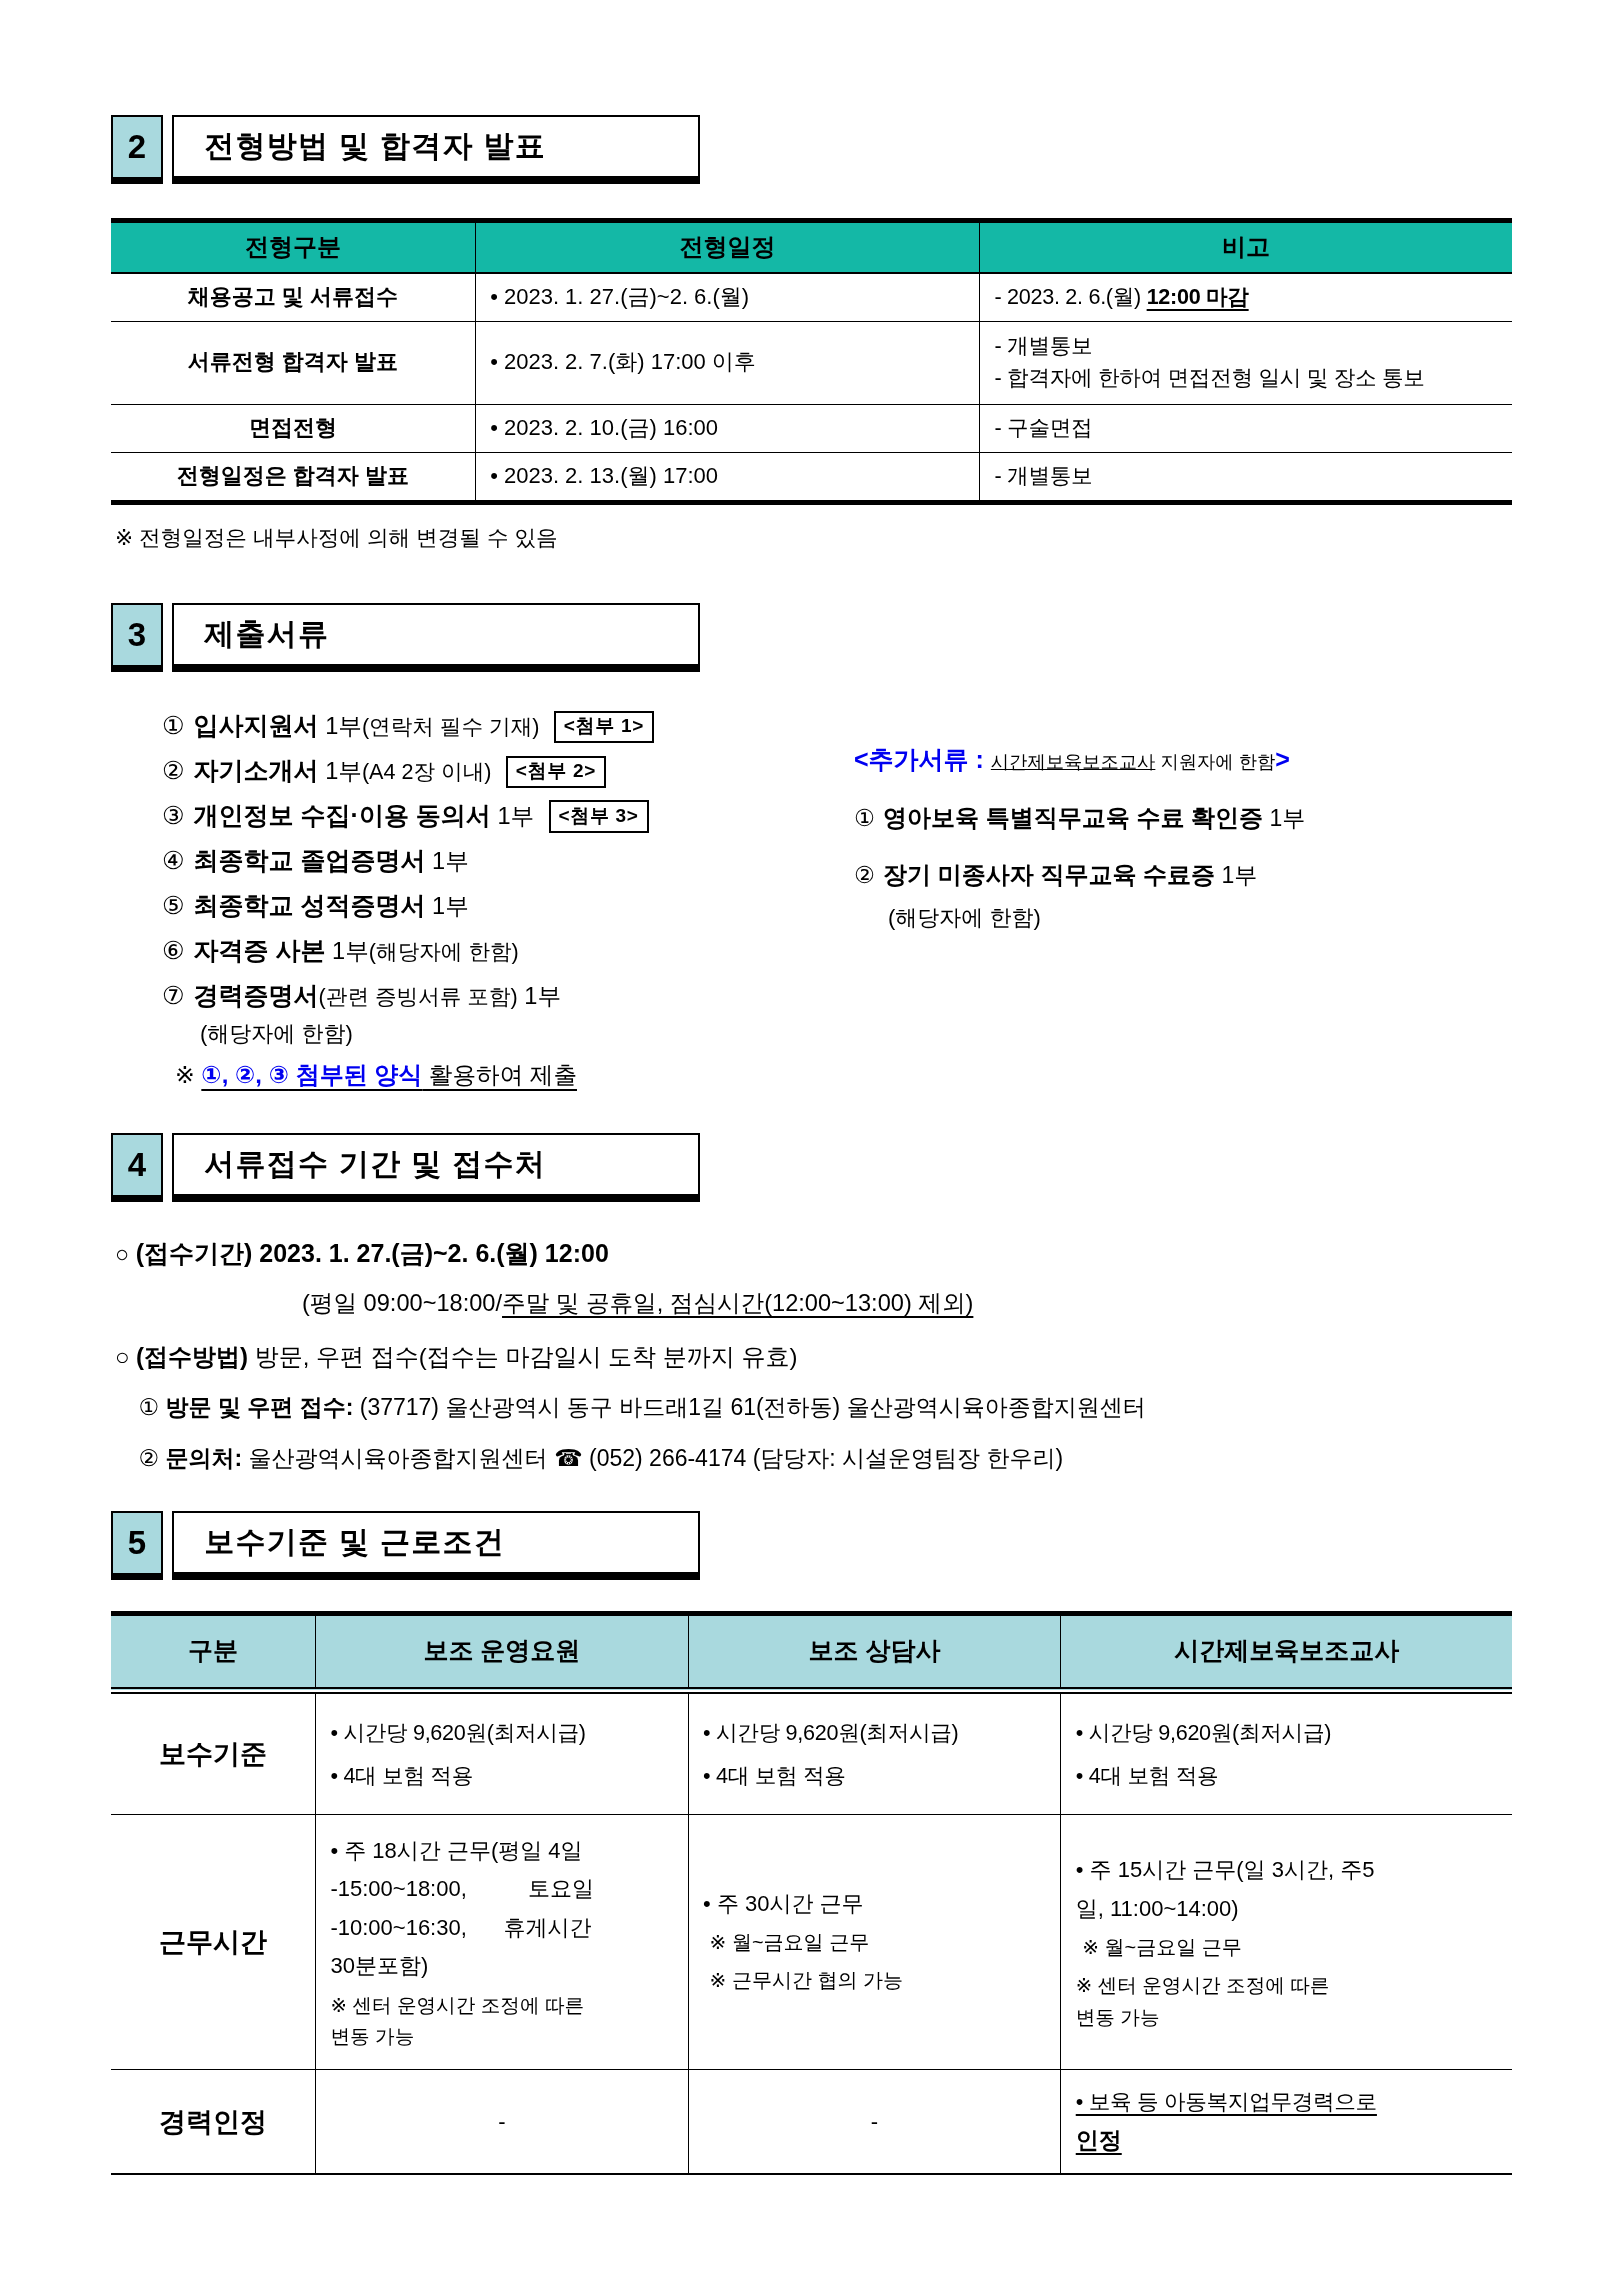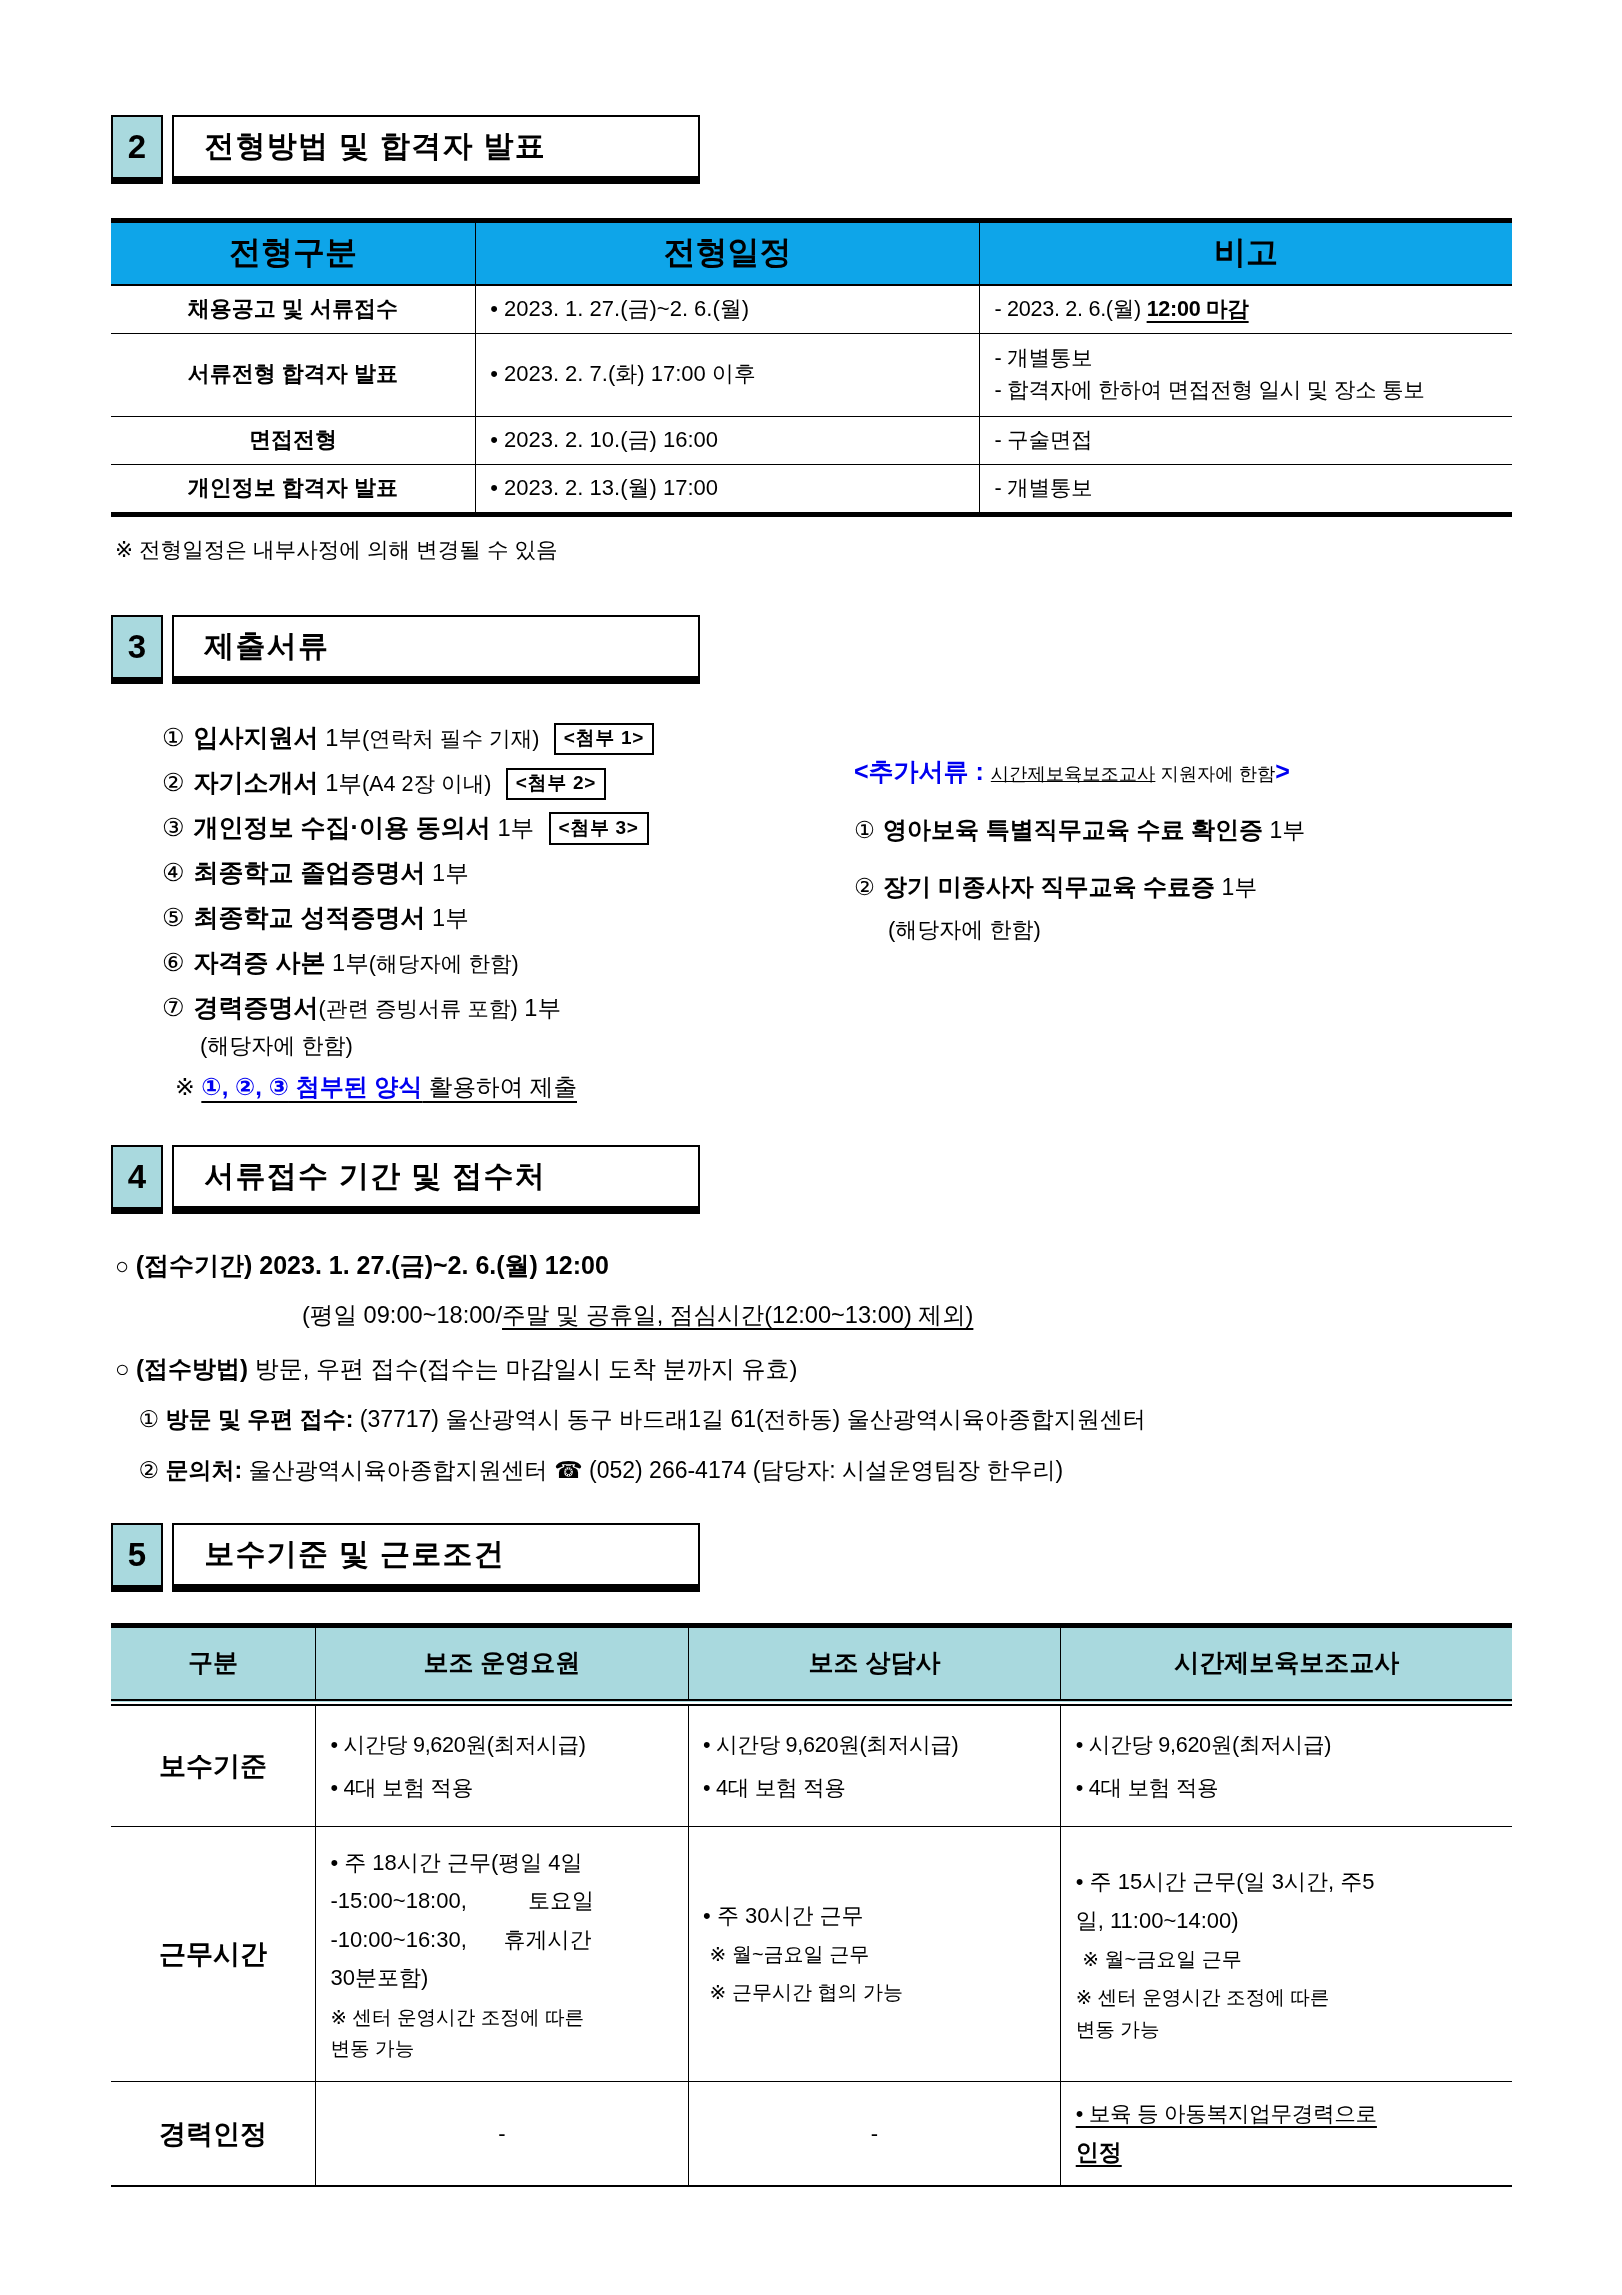--- a/index.html
+++ b/index.html
@@ -22,21 +22,21 @@
   }
 
   
   .b { font-weight:bold; }
   .u { text-decoration:underline; text-decoration-skip-ink:none; text-decoration-thickness:2px; text-underline-offset:4.6px; }
   .red  { color:#000000;text-align:center; }
 
   
   table { border-collapse:collapse; width:100%; table-layout:fixed; }
   .tbl1 { margin-top:34px; border-top:5.9px solid #000; border-bottom:5.9px solid #000; }
-  .tbl1 th { background:#0ea5e9; font-size:32px; font-weight:bold; padding:7.9px 0 9.2px; border-bottom:2.6px solid #000; }
+  .tbl1 th { background:#14b8a6; font-size:24px; font-weight:bold; padding:7.9px 0 9.2px; border-bottom:2.6px solid #000; }
   .tbl1 td { font-size:22px; padding:7.9px 0 9.2px; vertical-align:middle; }
   .tbl1 td.cat { font-weight:bold; text-align:center; }
   .tbl1 td.sch, .tbl1 td.note { text-align:left; padding-left:14.4px; padding-right:6.5px;border-radius:8px; }
   .tbl1 td.note { font-size:21.6px; letter-spacing:-0.3px; }
   .tbl1 tr + tr td { border-top:1.3px solid #000; }
   .tbl1 th + th, .tbl1 td + td { border-left:1.3px solid #000; }
   .tbl1 col.c1 { width:26%; } .tbl1 col.c2 { width:36%; } .tbl1 col.c3 { width:38%; }
   .note-line { display:block; line-height:1.5; }
 
   .footnote { margin:18.3px 0 0 3.9px; font-size:21.6px; }
@@ -135,21 +135,21 @@
         <span class="note-line">- 개별통보</span>
         <span class="note-line">- 합격자에 한하여 면접전형 일시 및 장소 통보</span>
       </td>
     </tr>
     <tr>
       <td class="cat">면접전형</td>
       <td class="sch">• 2023. 2. 10.(금) 16:00</td>
       <td class="note">- 구술면접</td>
     </tr>
     <tr>
-      <td class="cat">개인정보 합격자 발표</td>
+      <td class="cat">전형일정은 합격자 발표</td>
       <td class="sch">• 2023. 2. 13.(월) 17:00</td>
       <td class="note">- 개별통보</td>
     </tr>
   </tbody>
     </table>
 
   <div class="footnote">※ 전형일정은 내부사정에 의해 변경될 수 있음</div>
 
   <div class="gap-s3"></div>
 

